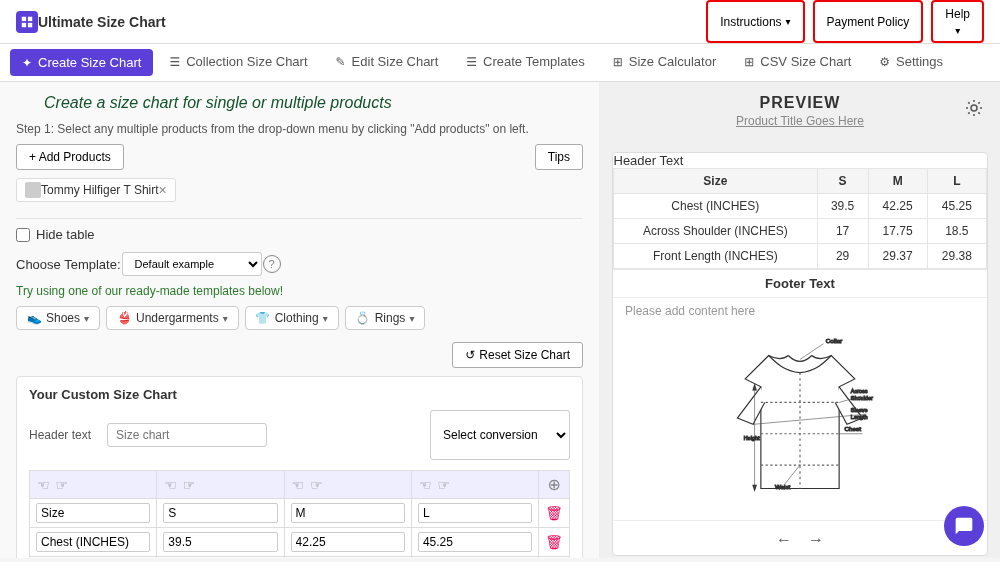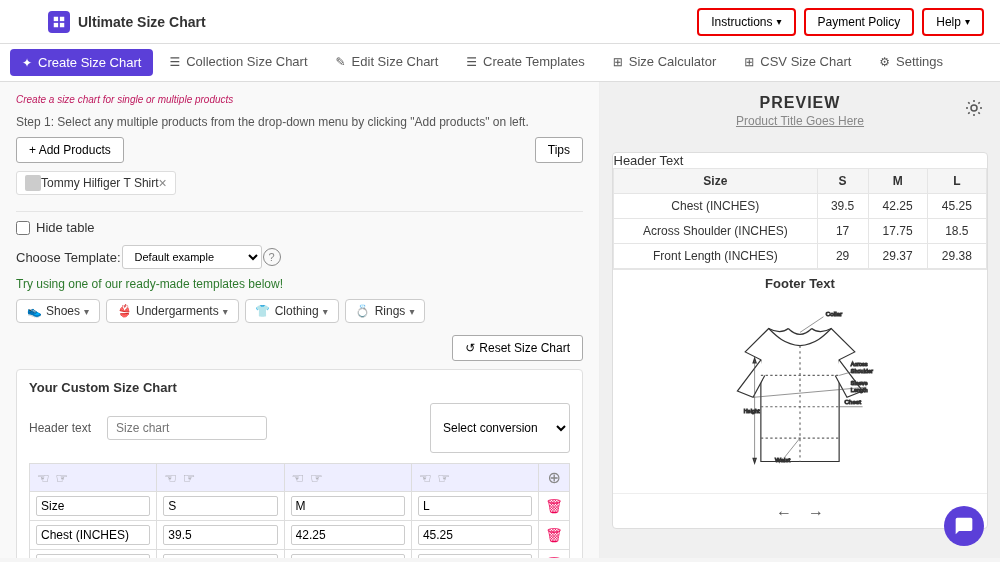--- a/index.html
+++ b/index.html
@@ -4,51 +4,51 @@
   <style>
     * { box-sizing: border-box; margin: 0; padding: 0; }
     body { font-family: -apple-system, BlinkMacSystemFont, 'Segoe UI', sans-serif; font-size: 13px; background: #f5f5f5; color: #333; }
 
     
     .app-header {
       display: flex; align-items: center; justify-content: space-between;
       background: #fff; padding: 0 16px; height: 44px;
       border-bottom: 1px solid #ddd;
     }
-    .app-logo { display: flex; align-items: center; gap: 8px; font-weight: 600; font-size: 14px; margin-left: 32px; }
+    .app-logo { display: flex; align-items: center; font-weight: 600; font-size: 14px; }
     .logo-icon { width: 22px; height: 22px; background: #5b3fd8; border-radius: 4px; display: flex; align-items: center; justify-content: center; }
     .logo-icon svg { fill: white; width: 14px; height: 14px; }
     .header-actions { display: flex; gap: 8px; }
     .header-btn {
       padding: 5px 12px; border: 1px solid #c00; border-radius: 4px; background: #fff;
       cursor: pointer; font-size: 12px; display: flex; align-items: center; gap: 4px;
     }
     .header-btn.instructions { border: 2px solid #e00; }
     .header-btn.payment-policy { border: 2px solid #e00; }
-    .header-btn.help { border: 2px solid #e00; }
+    .header-btn.help { border: 2px solid #e00; flex-direction: column; }
     .chevron-down { font-size: 10px; }
 
     
     .nav-tabs {
       background: #fff; display: flex; align-items: center; gap: 0;
       border-bottom: 1px solid #ddd; padding: 0 8px;
     }
     .nav-tab {
       padding: 10px 14px; font-size: 13px; cursor: pointer; display: flex; align-items: center; gap: 6px;
       border-bottom: 2px solid transparent; white-space: nowrap; color: #555;
     }
     .nav-tab.active { color: #fff; background: #5b3fd8; border-radius: 4px; margin: 4px 2px; border-bottom: none; padding: 6px 12px; }
     .nav-tab .tab-icon { font-size: 12px; }
 
     
     .main-layout { display: flex; height: calc(562px - 44px - 42px); overflow: hidden; }
 
     
     .left-panel { flex: 1; padding: 12px 16px; overflow-y: auto; background: #f9f9f9; border-right: 1px solid #eee; }
-    .page-subtitle { font-size: 10px; color: #be185d; margin-bottom: 10px; font-style: italic; }
+    .page-subtitle { font-size: 16px; color: #14532d; margin-bottom: 10px; font-style: italic; margin-left: 28px; }
     .step-text { font-size: 12px; color: #555; margin-bottom: 8px; }
 
     .toolbar-row { display: flex; align-items: center; justify-content: space-between; margin-bottom: 8px; }
     .add-products-btn {
       padding: 5px 12px; background: #fff; border: 1px solid #aaa; border-radius: 3px;
       cursor: pointer; font-size: 12px; display: flex; align-items: center; gap: 4px;
     }
     .tips-btn {
       padding: 5px 12px; background: #fff; border: 1px solid #aaa; border-radius: 3px;
       cursor: pointer; font-size: 12px;
@@ -393,20 +393,21 @@
           <tr>
             <td class="preview-row-label">Front Length (INCHES)</td>
             <td class="preview-cell">29</td>
             <td class="preview-cell">29.37</td>
             <td class="preview-cell">29.38</td>
           </tr>
         </tbody>
       </table>
 
       <div class="preview-footer">Footer Text</div>
+      <div class="preview-footer-content">Please add content here</div>
 
       <div class="preview-diagram">
         <svg class="shirt-diagram" viewBox="0 0 200 230" fill="none" stroke="#333" stroke-width="1.5">
 
           <path d="M60 30 L30 60 L50 70 L50 200 L150 200 L150 70 L170 60 L140 30 C130 40 120 50 100 52 C80 50 70 40 60 30Z" fill="white" stroke="#333"></path>
 
           <path d="M85 30 Q100 45 115 30" fill="none" stroke="#333"></path>
           <path d="M60 30 Q75 38 85 30" fill="none" stroke="#333"></path>
           <path d="M115 30 Q125 38 140 30" fill="none" stroke="#333"></path>
 

